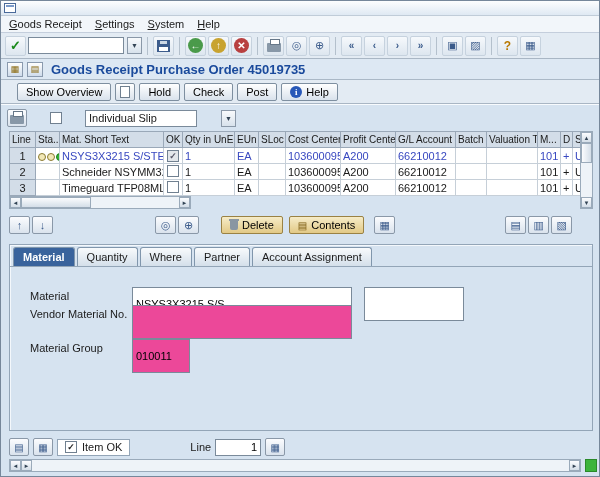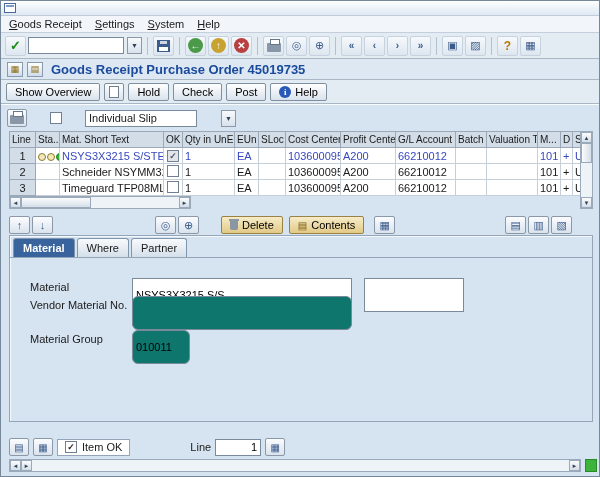--- a/index.html
+++ b/index.html
@@ -49,21 +49,21 @@
   
   .titlerow { left:0; top:58px; width:100%; height:21px; background:#dde8f3;
     border-bottom:1px solid #aab8c6; display:flex; align-items:center; gap:4px; padding:0 6px; }
   .trow-icon { width:16px; height:15px; border:1px solid #8a9aae;
     background:linear-gradient(#fefefe,#cfdceb); display:inline-flex; align-items:center;
     justify-content:center; font-size:9px; color:#8a6a10; }
   .page-title { color:#1a4a9c; font-size:13px; font-weight:bold; margin-left:4px; }
 
   
   .apptb { left:0; top:79px; width:100%; height:23px; background:#e3ebf3;
-    display:flex; align-items:center; gap:4px; padding:0 5px; }
+    display:flex; align-items:center; gap:4px; padding:0 16px; }
   .btn { height:18px; display:inline-flex; align-items:center; gap:4px; padding:0 8px;
     background:linear-gradient(#ffffff,#d9e2ec); border:1px solid #7e8fa0; border-radius:2px;
     font-size:11px; font-family:"Liberation Sans", sans-serif; }
   .icon-only { padding:0 4px; }
   .doc-icon { width:10px; height:12px; background:#fff; border:1px solid #708090; }
   .info-icon { width:12px; height:12px; border-radius:50%; background:#2858b8; color:#fff;
     font:bold 9px "Liberation Serif", serif; display:inline-flex; align-items:center; justify-content:center; }
   .sep3d { left:0; top:102px; width:100%; height:2px; border-top:1px solid #a9b6c4; border-bottom:1px solid #f8fbfe; }
 
   
@@ -112,32 +112,32 @@
   .itb-btn { width:21px; height:18px; border:1px solid #8a98a8;
     background:linear-gradient(#fbfcfe,#dae3ed); display:inline-flex; align-items:center;
     justify-content:center; border-radius:2px; margin-right:2px; font-size:11px; color:#3a5a8a; }
   .gold { background:linear-gradient(#f6ecc8,#e2c986); border-color:#9a8244; }
   .trash-icon { position:relative; width:8px; height:9px; background:#8a96a2;
     border-radius:0 0 2px 2px; display:inline-block; }
   .trash-icon::before { content:""; position:absolute; top:-2px; left:-1px; width:10px; height:2px; background:#8a96a2; }
   .contents-glyph { color:#7a5a10; font-size:10px; }
 
   
-  .panel { left:8px; top:234px; width:584px; height:187px; border:1px solid #93a5b7;
+  .panel { left:8px; top:243px; width:584px; height:187px; border:1px solid #93a5b7;
     background:#d6e3f0; box-shadow:inset 1px 1px 0 #f4f8fc; }
   .tabstrip { position:absolute; left:0; top:2px; right:0; height:20px;
     border-bottom:1px solid #93a5b7; display:flex; align-items:flex-end; padding-left:3px; }
   .tab { display:inline-flex; align-items:center; padding:2px 9px; height:19px;
     border:1px solid #8096ac; border-bottom:none; border-radius:3px 3px 0 0;
     background:linear-gradient(#f8fafc,#d4dfea); margin-right:2px; font-size:11px; }
   .tab.active { background:#39639c; color:#fff; font-weight:bold; }
   .f-label { position:absolute; left:20px; }
   .inp { position:absolute; height:17px; border:1px solid #7a8a9a; background:#fff;
     font:11px "Liberation Sans", sans-serif; padding:16px 3px; }
-  .inp.ro { background:#0f766e;border-radius:6px; }
+  .inp.ro { background:#ec4899; }
 
   
   .footer { left:8px; top:437px; height:18px; display:flex; align-items:center; gap:4px; }
   .itemok-box { display:flex; align-items:center; gap:5px; background:#fff;
     border:1px solid #93a5b7; height:17px; padding:0 7px; }
   .line-label { margin-left:56px; }
   .finp { width:46px; height:17px; border:1px solid #7a8a9a; background:#fff;
     font:11px "Liberation Sans", sans-serif; padding:0 3px; text-align:right; }
 
   
@@ -399,22 +399,24 @@
       <span>▥</span>
     </span>
   <span class="itb-btn">
       <span>▧</span>
     </span>
 </div>
 
 <div class="abs panel">
   <div class="tabstrip">
     <span class="tab active">Material</span>
+    <span class="tab">Quantity</span>
     <span class="tab">Where</span>
     <span class="tab">Partner</span>
+    <span class="tab">Account Assignment</span>
   </div>
   <span class="f-label" style="top:45px">Material</span>
   <input class="inp" style="left: 122px; top: 42px; width: 220px;" value="NSYS3X3215 S/S">
   <input class="inp" style="left: 354px; top: 42px; width: 100px;" value="">
   <span class="f-label" style="top:63px">Vendor Material No.</span>
   <input class="inp ro" style="left: 122px; top: 60px; width: 220px;" value="">
   <span class="f-label" style="top:97px">Material Group</span>
   <input class="inp ro" style="left: 122px; top: 94px; width: 58px;" value="010011">
 </div>
 

